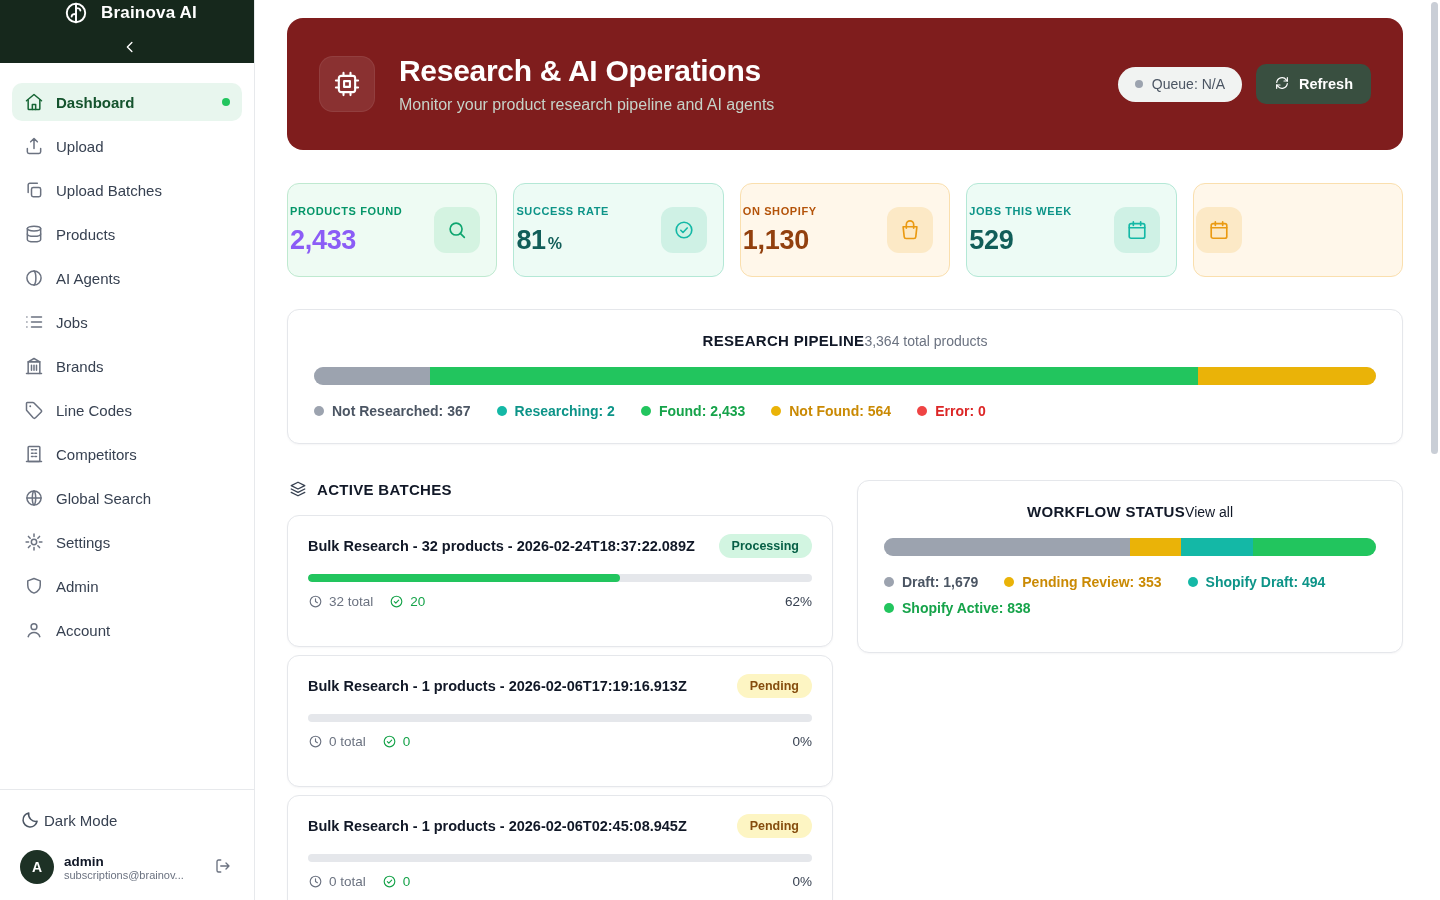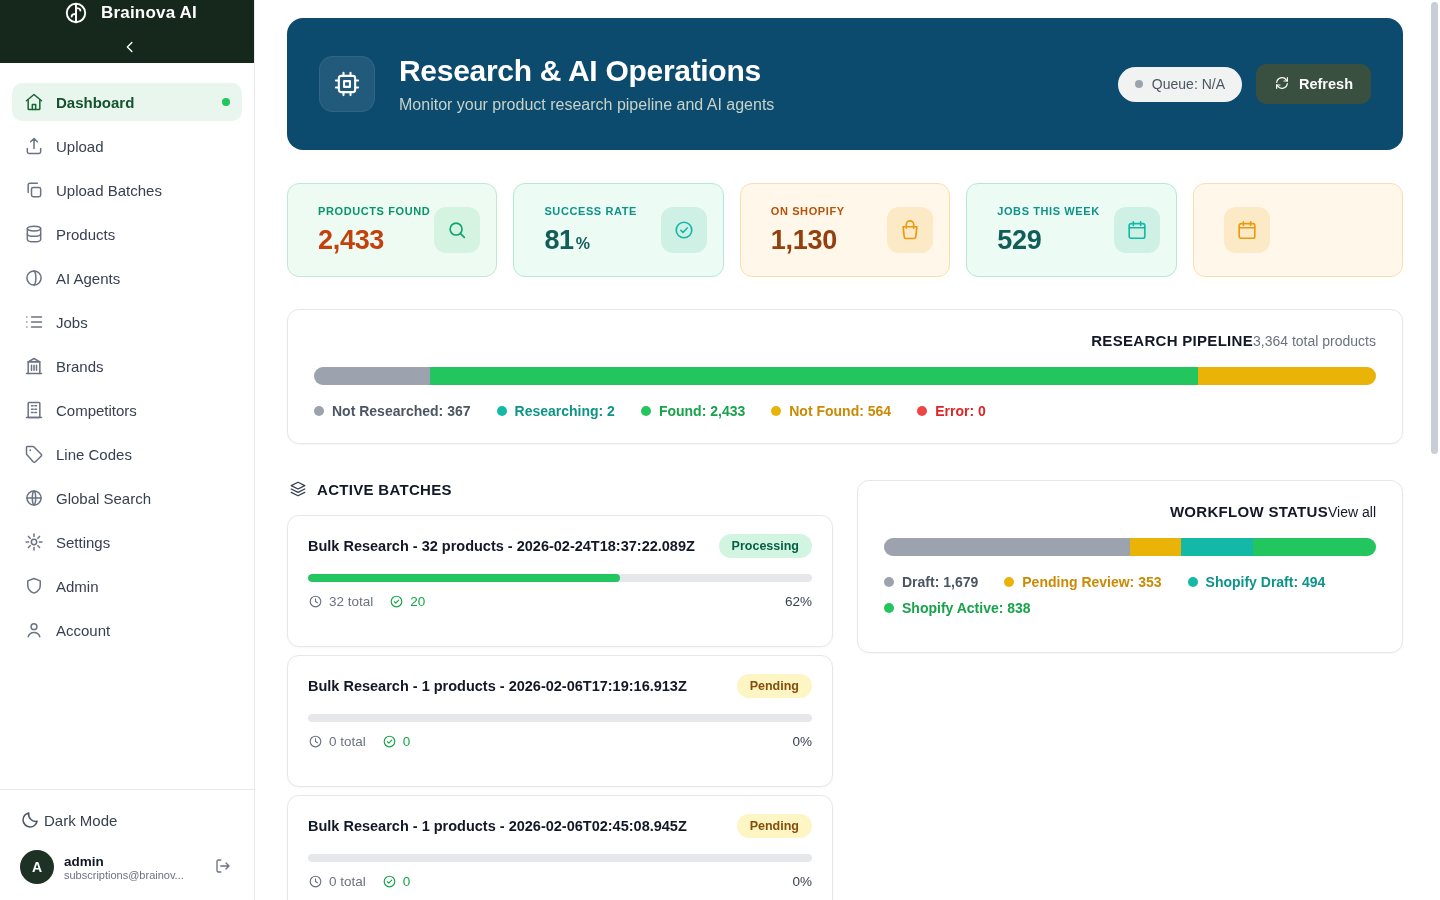--- a/index.html
+++ b/index.html
@@ -29,48 +29,48 @@
   .user-row { display:flex; align-items:center; gap:10px; cursor:pointer; }
   .avatar { width:34px; height:34px; border-radius:50%; background:#1d3125; color:#fff; display:flex; align-items:center; justify-content:center; font-size:14px; font-weight:700; flex:0 0 34px; }
   .user-info { min-width:0; flex:1; }
   .user-name { font-size:13.5px; font-weight:700; color:#111827; }
   .user-email { font-size:11px; color:#6b7280; white-space:nowrap; overflow:hidden; text-overflow:ellipsis; max-width:125px; }
   .logout-btn { background:transparent; border:none; color:#6b7280; cursor:pointer; display:flex; padding:2px; }
 
   
   .main { flex:1; padding:18px 37px 0 32px; overflow:hidden; }
 
-  .banner { background:#0c4a6e; border-radius:16px; height:132px; display:flex; align-items:center; gap:24px; padding:0 32px; }
+  .banner { background:#7f1d1d; border-radius:16px; height:132px; display:flex; align-items:center; gap:24px; padding:0 32px; }
   .banner-icon { width:56px; height:56px; border-radius:14px; background:rgba(255,255,255,.09); border:1px solid rgba(255,255,255,.07); display:flex; align-items:center; justify-content:center; color:#fff; flex:0 0 56px; }
   .banner-title { font-size:30px; font-weight:800; color:#fff; letter-spacing:-.3px; }
   .banner-sub { font-size:16px; color:#c7d3c9; margin-top:8px; }
   .banner-right { margin-left:auto; display:flex; align-items:center; gap:14px; }
   .queue-pill { background:#f1f3f2; color:#4b5563; border-radius:999px; height:35px; display:flex; align-items:center; gap:9px; padding:0 17px; font-size:14px; }
   .queue-dot { width:8px; height:8px; border-radius:50%; background:#9ca3af; }
   .refresh-btn { background:#394f40; color:#fff; border:none; border-radius:10px; height:40px; padding:0 18px; font-size:14.5px; font-weight:600; display:flex; align-items:center; gap:9px; cursor:pointer; font-family:inherit; }
 
   .stats { display:flex; gap:16px; margin-top:33px; }
-  .stat-card { flex:1; height:94px; border-radius:12px; border:1px solid; padding:0 16px 0 30px; display:flex; align-items:center; justify-content:space-between; }
+  .stat-card { flex:1; height:94px; border-radius:12px; border:1px solid; padding:0 16px 0 2px; display:flex; align-items:center; justify-content:space-between; }
   .stat-label { font-size:11px; font-weight:700; letter-spacing:.6px; margin-bottom:8px; }
   .stat-value { font-size:27px; font-weight:800; letter-spacing:-.3px; }
   .stat-suffix { font-size:16px; font-weight:700; margin-left:2px; }
   .stat-icon { width:46px; height:46px; border-radius:12px; display:flex; align-items:center; justify-content:center; flex:0 0 46px; }
   .theme-green  { background:#eefbf3; border-color:#bfe9d0; }
-  .theme-green .stat-label { color:#059669; } .theme-green .stat-value { color:#c2410c; }
+  .theme-green .stat-label { color:#059669; } .theme-green .stat-value { color:#8b5cf6; }
   .theme-green .stat-icon { background:#d4f3e1; color:#0ea56f; }
   .theme-teal   { background:#edfbf5; border-color:#b4e8d6; }
   .theme-teal .stat-label { color:#0d9488; } .theme-teal .stat-value { color:#115e59; }
   .theme-teal .stat-icon { background:#cff1e5; color:#14b8a6; }
   .theme-amber  { background:#fff7ea; border-color:#fadfae; }
   .theme-amber .stat-label { color:#b45309; } .theme-amber .stat-value { color:#92400e; }
   .theme-amber .stat-icon { background:#fce9c6; color:#ea9a12; }
 
   .card { background:#fff; border:1px solid #e5e7eb; border-radius:12px; box-shadow:0 1px 2px rgba(16,24,40,.04); }
   .pipeline { margin-top:32px; padding:22px 26px 24px; }
-  .pipeline-head { display:flex; align-items:center; justify-content:flex-end; }
+  .pipeline-head { display:flex; align-items:center; justify-content:center; }
   .section-title { font-size:15px; font-weight:800; letter-spacing:.3px; color:#111827; }
   .pipeline-total { font-size:14px; color:#6b7280; }
   .stackbar { display:flex; height:18px; border-radius:9px; overflow:hidden; background:#e5e7eb; margin-top:18px; }
   .seg { height:100%; }
   .legend { display:flex; flex-wrap:wrap; column-gap:26px; row-gap:10px; margin-top:18px; font-size:14px; }
   .legend-item { display:flex; align-items:center; gap:8px; white-space:nowrap;font-weight:bold; }
   .legend-dot { width:10px; height:10px; border-radius:50%; flex:0 0 10px; }
 
   .columns { display:flex; gap:24px; margin-top:36px; align-items:flex-start; }
   .col { flex:1; min-width:0; }
@@ -185,35 +185,35 @@
               <path d="M5 21V7h14v14"></path>
               <path d="M12 3L5 7h14l-7-4z"></path>
               <path d="M9 11v6M12 11v6M15 11v6"></path>
             </svg>
           </span>
           <span class="mi-label">Brands</span>
         </div>
         <div class="menu-item">
           <span class="mi-icon">
             <svg width="20" height="20" viewBox="0 0 24 24" fill="none" stroke="currentColor" stroke-width="1.8" stroke-linecap="round" stroke-linejoin="round">
+              <path d="M3 10.6V4a1 1 0 011-1h6.6a2 2 0 011.4.6l8.4 8.4a2 2 0 010 2.8l-6.6 6.6a2 2 0 01-2.8 0L3.6 13A2 2 0 013 11.6z"></path>
+              <circle cx="7.5" cy="7.5" r="1.1" fill="currentColor" stroke="none"></circle>
+            </svg>
+          </span>
+          <span class="mi-label">Line Codes</span>
+        </div>
+        <div class="menu-item">
+          <span class="mi-icon">
+            <svg width="20" height="20" viewBox="0 0 24 24" fill="none" stroke="currentColor" stroke-width="1.8" stroke-linecap="round" stroke-linejoin="round">
               <rect x="5" y="3" width="14" height="18" rx="1"></rect>
               <path d="M3 21h18"></path>
               <path d="M9 7h2M13 7h2M9 11h2M13 11h2M9 15h2M13 15h2"></path>
             </svg>
           </span>
           <span class="mi-label">Competitors</span>
-        </div>
-        <div class="menu-item">
-          <span class="mi-icon">
-            <svg width="20" height="20" viewBox="0 0 24 24" fill="none" stroke="currentColor" stroke-width="1.8" stroke-linecap="round" stroke-linejoin="round">
-              <path d="M3 10.6V4a1 1 0 011-1h6.6a2 2 0 011.4.6l8.4 8.4a2 2 0 010 2.8l-6.6 6.6a2 2 0 01-2.8 0L3.6 13A2 2 0 013 11.6z"></path>
-              <circle cx="7.5" cy="7.5" r="1.1" fill="currentColor" stroke="none"></circle>
-            </svg>
-          </span>
-          <span class="mi-label">Line Codes</span>
         </div>
         <div class="menu-item">
           <span class="mi-icon">
             <svg width="20" height="20" viewBox="0 0 24 24" fill="none" stroke="currentColor" stroke-width="1.8" stroke-linecap="round" stroke-linejoin="round">
               <circle cx="12" cy="12" r="8.5"></circle>
               <path d="M3.5 12h17"></path>
               <path d="M12 3.5c2.7 2.3 2.7 14.7 0 17-2.7-2.3-2.7-14.7 0-17z"></path>
             </svg>
           </span>
           <span class="mi-label">Global Search</span>

